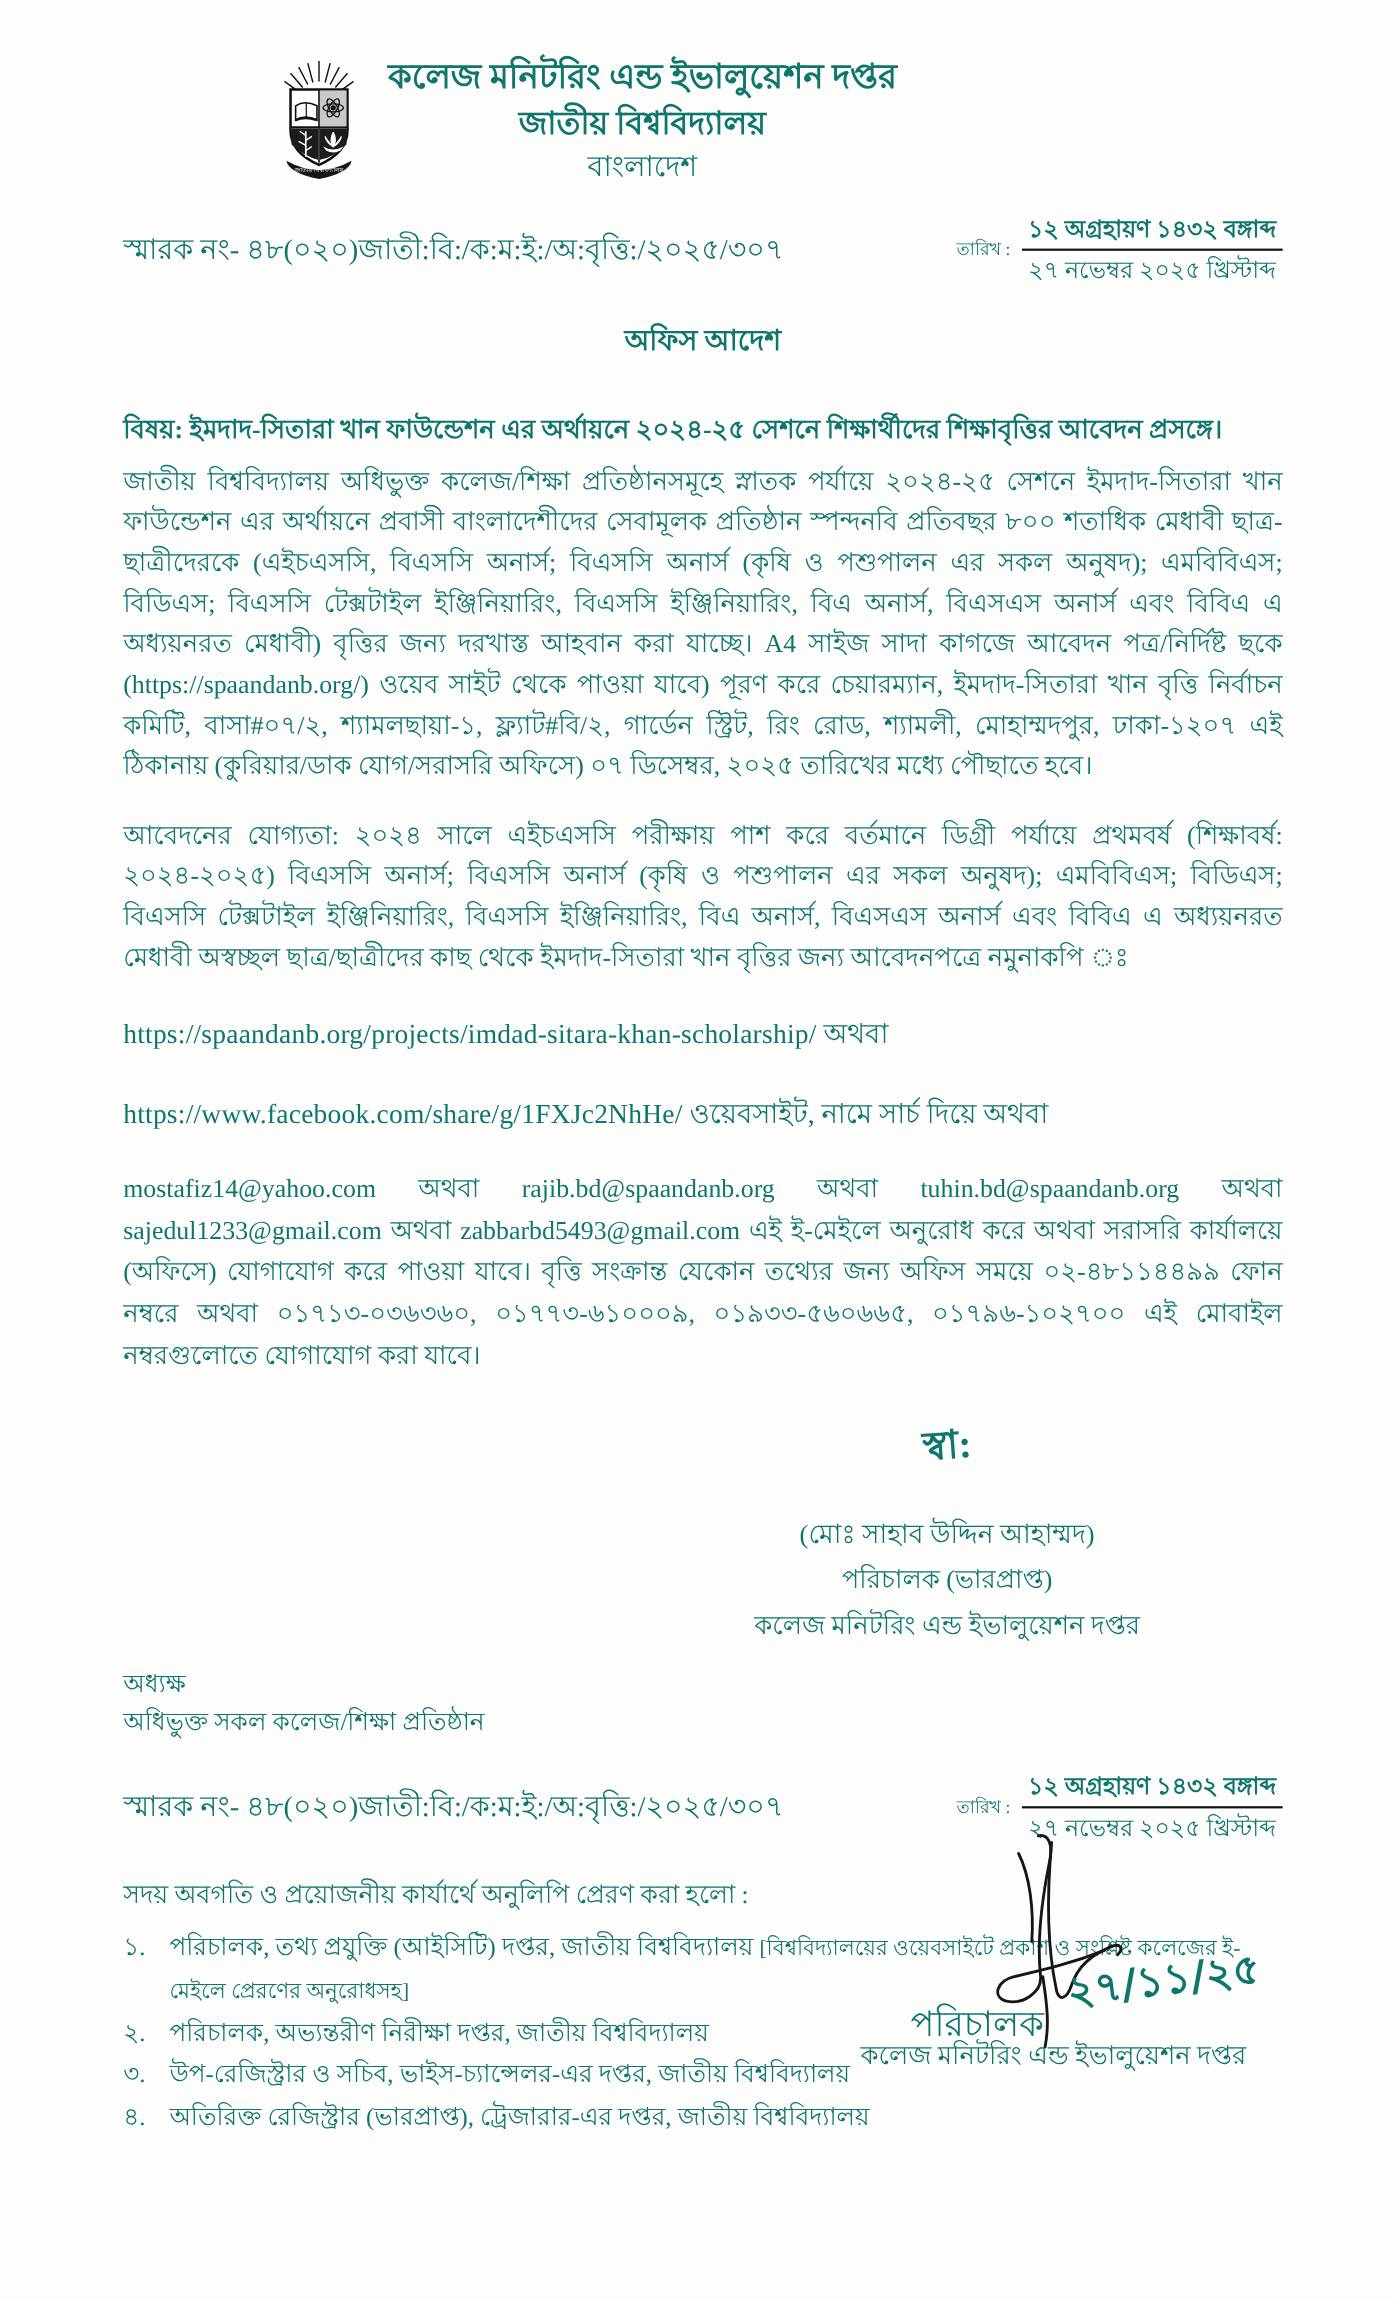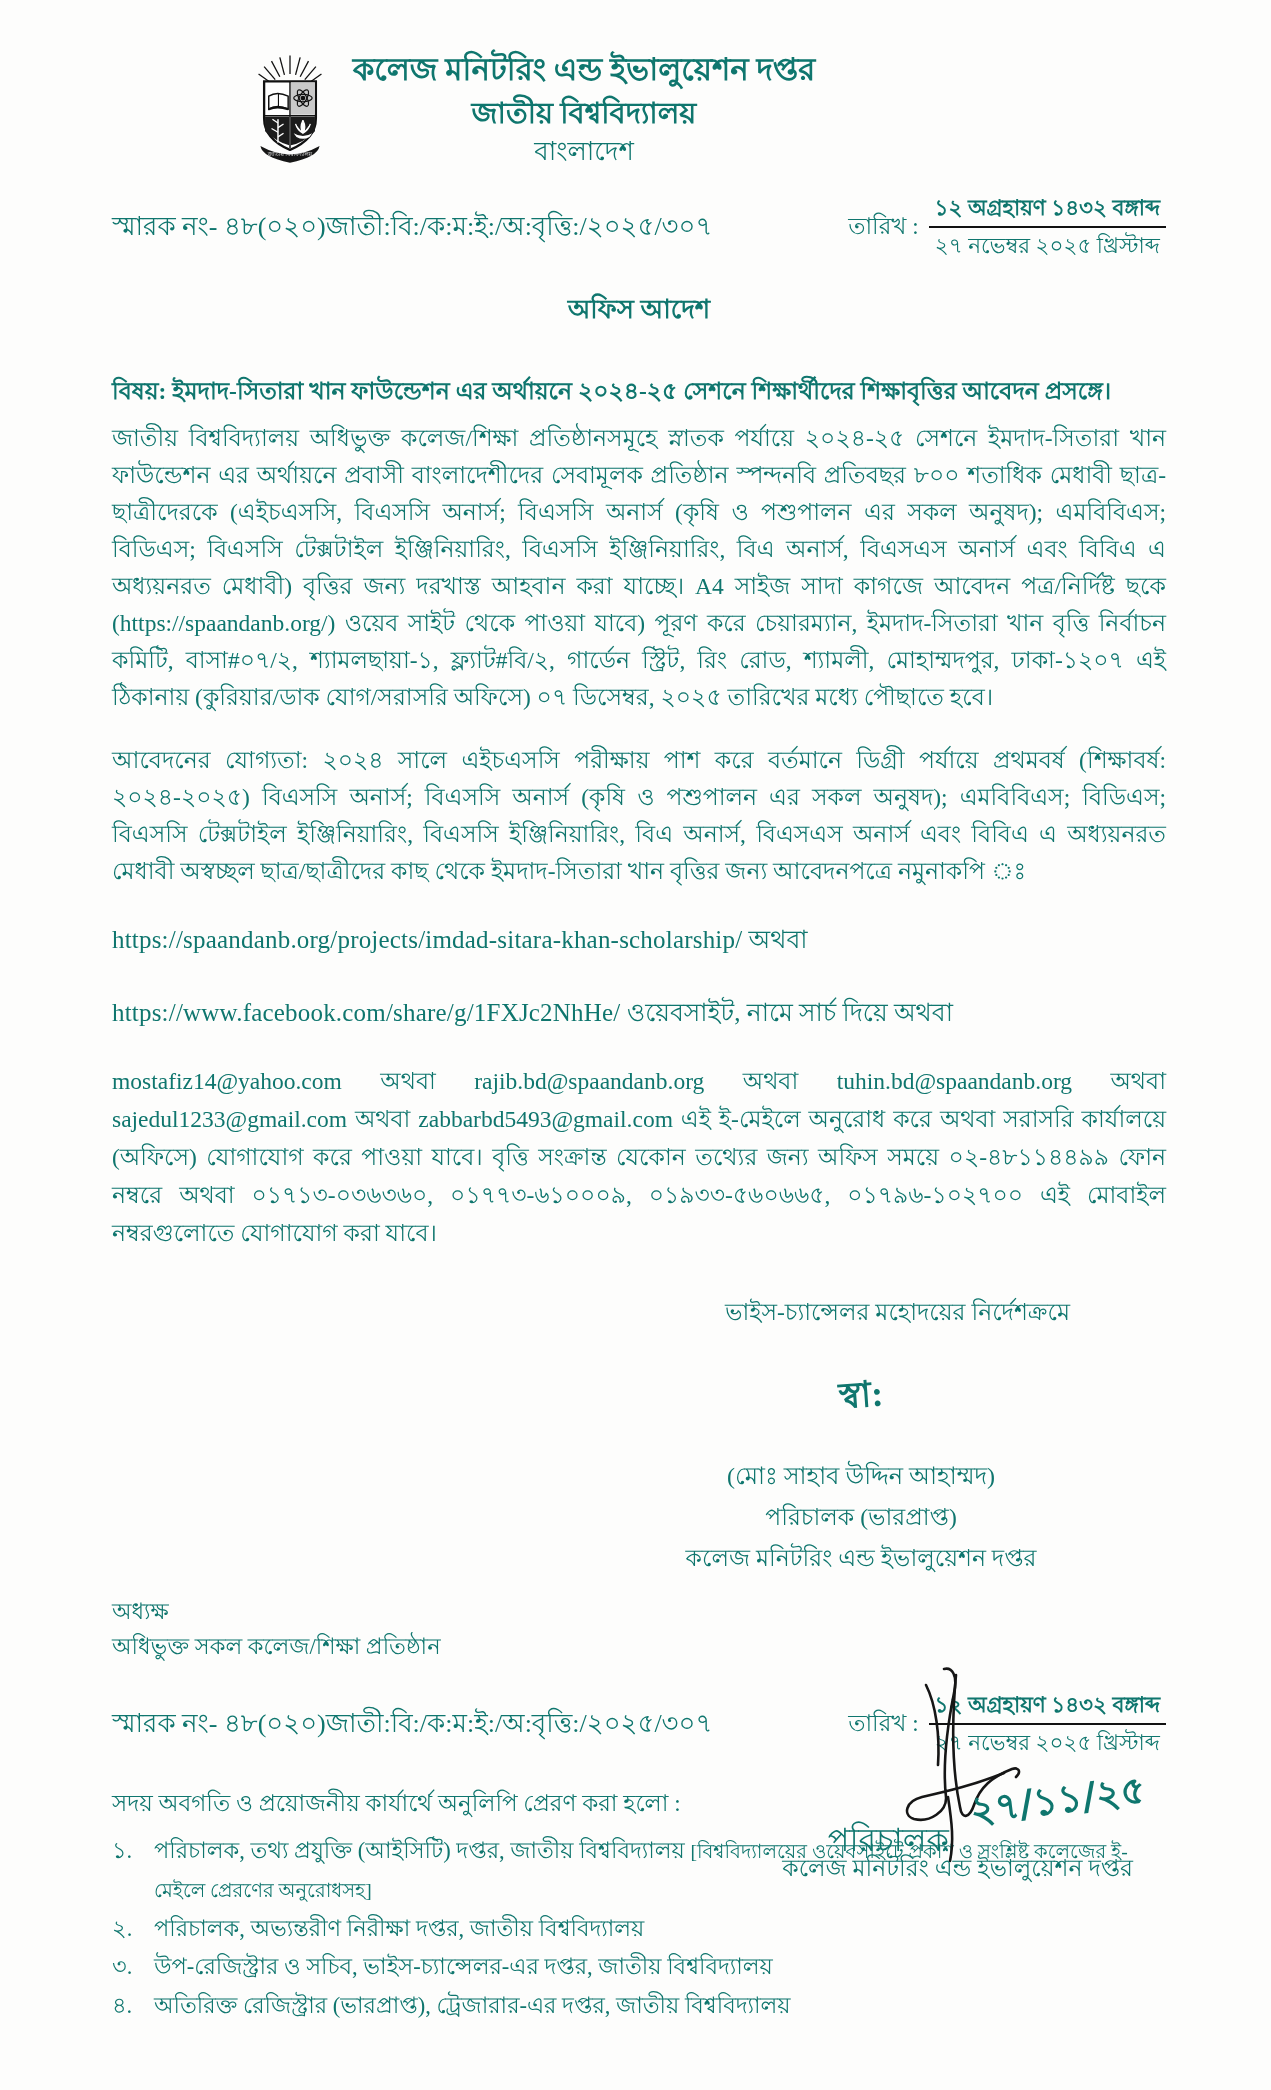--- a/index.html
+++ b/index.html
@@ -27,21 +27,21 @@
   .h-line2 { font-size:29px; font-weight:600; line-height:1.4; }
   .h-line3 { font-size:26px; line-height:1.4; }
 
   
   .memo-row {
     display:flex; justify-content:space-between; align-items:flex-start;
     margin-top:14px;
   }
   .memo-no { font-size:26px; padding-top:14px; white-space:nowrap; }
   .date-block { display:flex; align-items:center; gap:10px; }
-  .date-label { font-size:23px; }
+  .date-label { font-size:16px; }
   .date-stack { text-align:center; font-size:21.5px; line-height:1.5; }
   .date-top { padding:0 6px 2px 6px; border-bottom:2px solid #111;font-weight:bold; }
   .date-bottom { padding:2px 6px 0 6px; }
 
   .order-title { text-align:center; font-weight:bold; font-size:26px; margin-top:26px; }
   .subject { font-weight:bold; font-size:23.5px; margin-top:40px; line-height:1.6; }
   .salutation { margin-top:44px; font-size:23.5px; }
 
   .para { text-align:justify; font-size:23.5px; line-height:37px; margin-top:10px; }
   .para.second { margin-top:26px; }
@@ -163,21 +163,20 @@
       <span>অথবা</span>
     </div>
 
     <div class="link-line">
       <span class="url">https://www.facebook.com/share/g/1FXJc2NhHe/</span>
       <span>ওয়েবসাইট, নামে সার্চ দিয়ে অথবা</span>
     </div>
 
     <div class="contact-para">mostafiz14@yahoo.com অথবা rajib.bd@spaandanb.org অথবা tuhin.bd@spaandanb.org অথবা sajedul1233@gmail.com অথবা zabbarbd5493@gmail.com এই ই-মেইলে অনুরোধ করে অথবা সরাসরি কার্যালয়ে (অফিসে) যোগাযোগ করে পাওয়া যাবে। বৃত্তি সংক্রান্ত যেকোন তথ্যের জন্য অফিস সময়ে ০২-৪৮১১৪৪৯৯ ফোন নম্বরে অথবা ০১৭১৩-০৩৬৩৬০, ০১৭৭৩-৬১০০০৯, ০১৯৩৩-৫৬০৬৬৫, ০১৭৯৬-১০২৭০০ এই মোবাইল নম্বরগুলোতে যোগাযোগ করা যাবে।</div>
 
-    <div class="by-order">ভাইস-চ্যান্সেলর মহোদয়ের নির্দেশক্রমে</div>
 
     <div class="sig-block">
       <span class="sig-initial">স্বা:</span>
       <div class="sig-name">(মোঃ সাহাব উদ্দিন আহাম্মদ)</div>
       <div class="sig-title">পরিচালক (ভারপ্রাপ্ত)</div>
       <div class="sig-office">কলেজ মনিটরিং এন্ড ইভালুয়েশন দপ্তর</div>
     </div>
 
     <div class="addressee">
       <div>অধ্যক্ষ</div>

